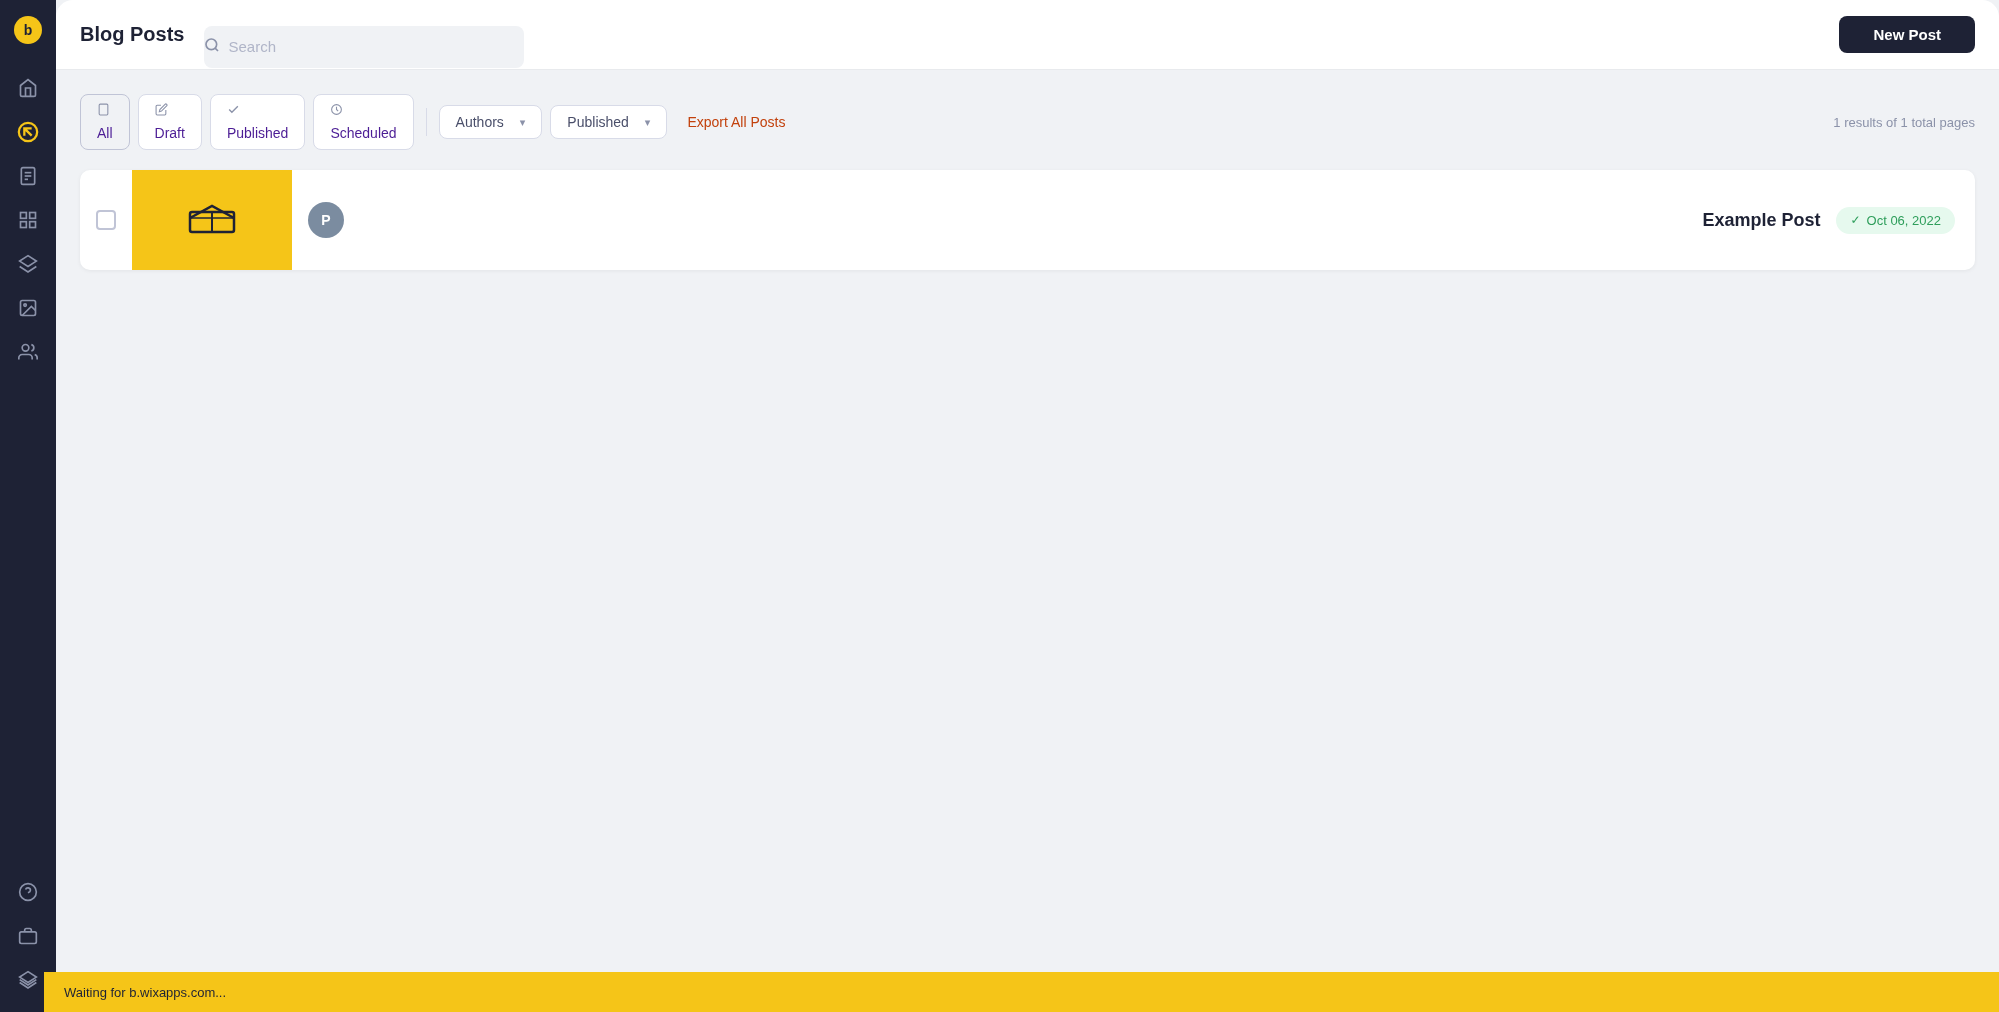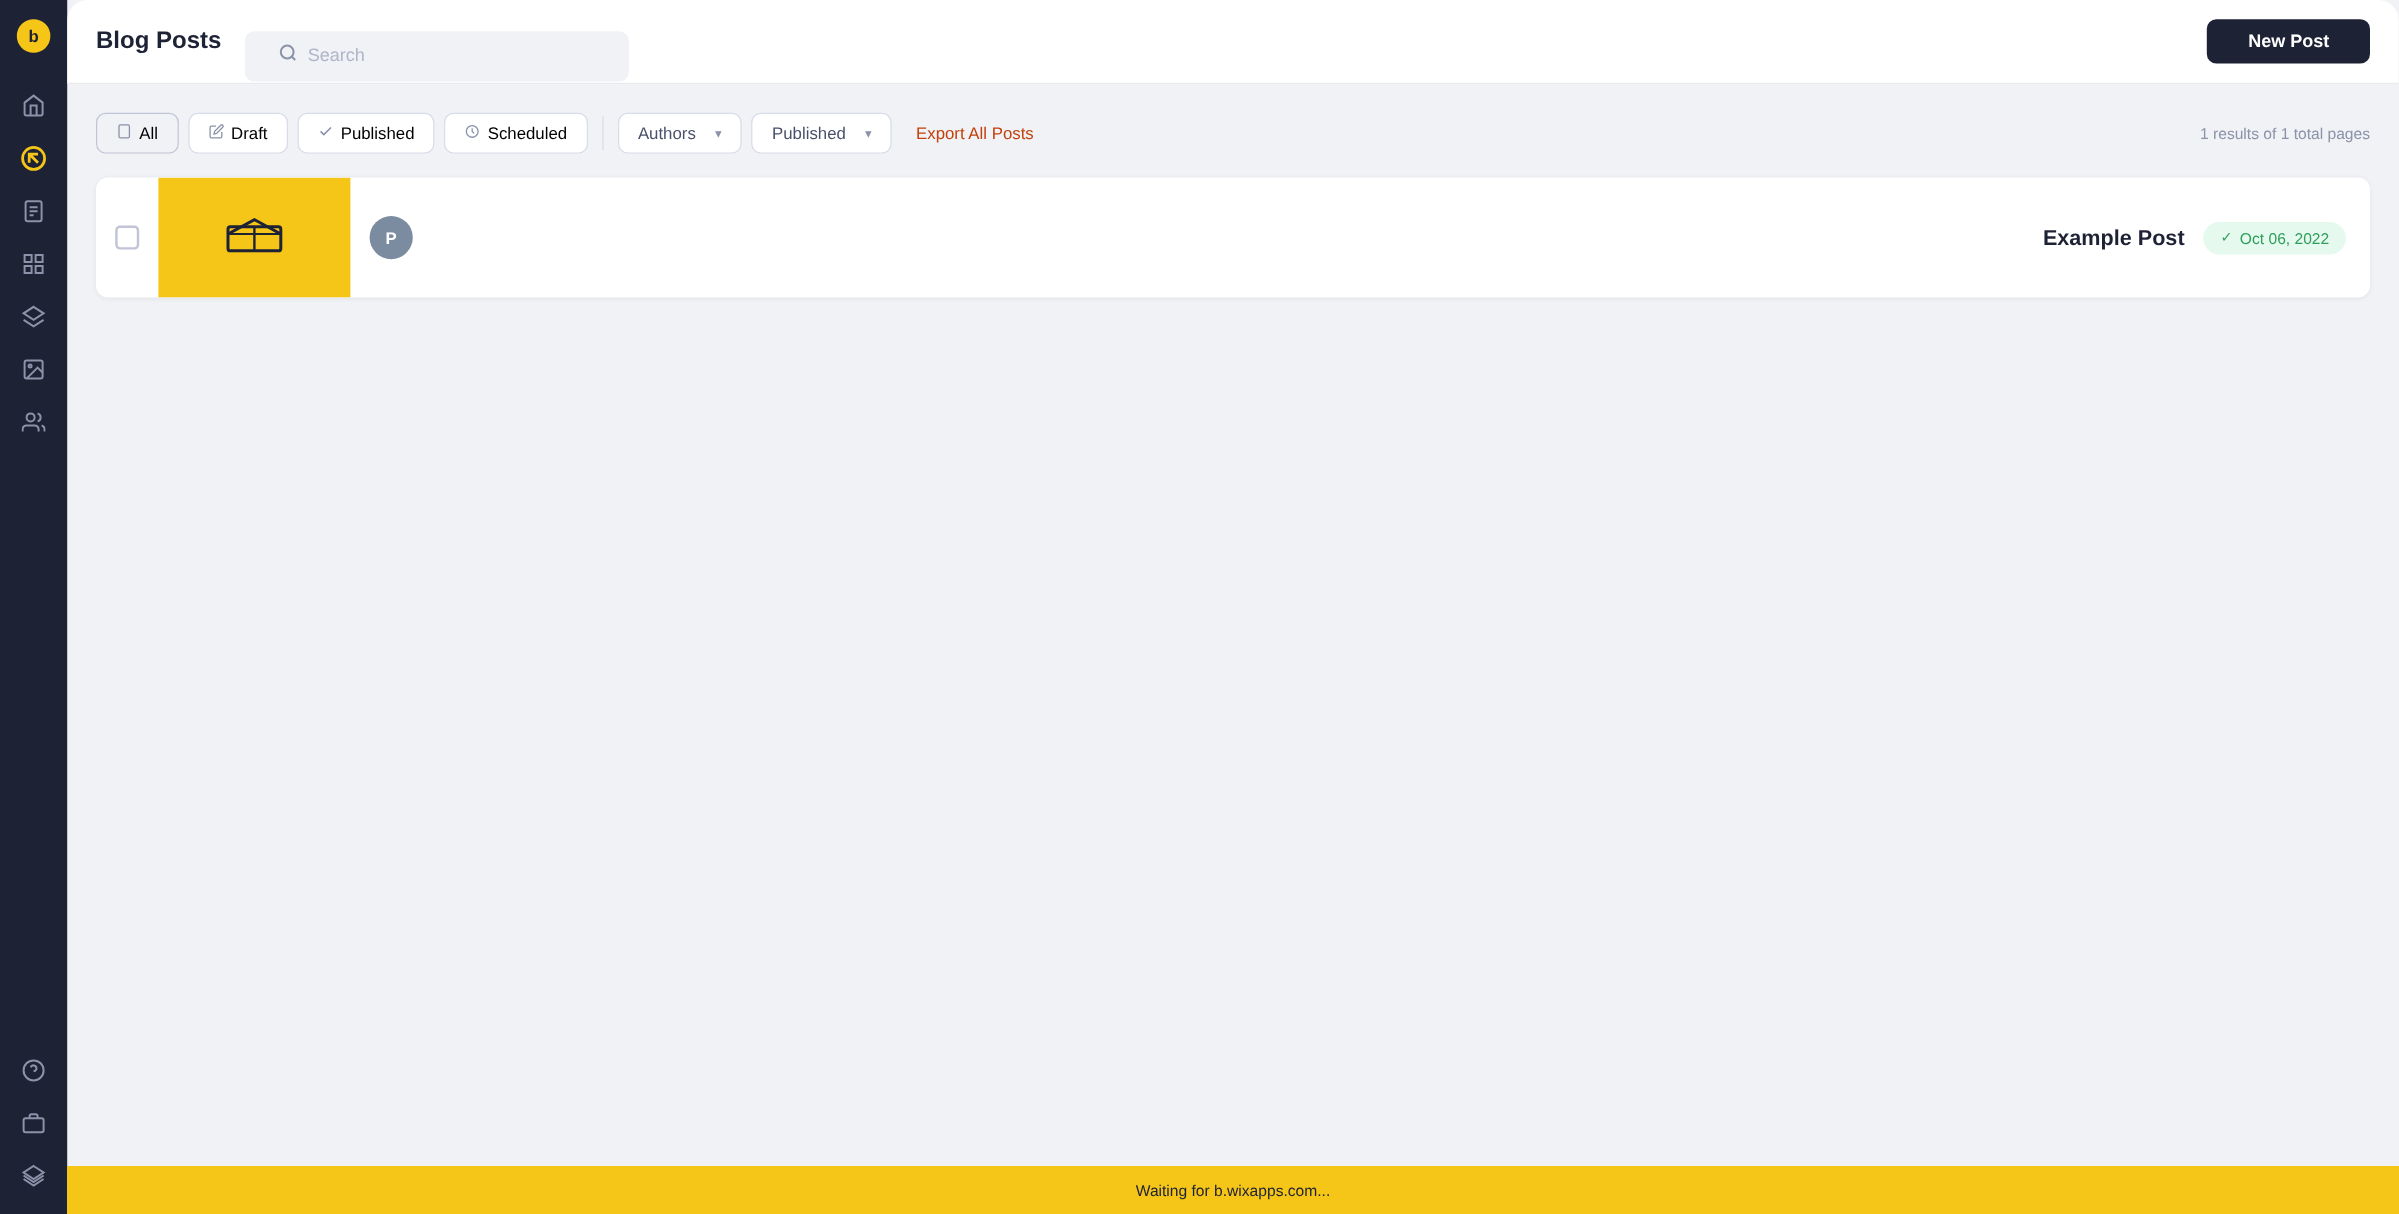--- a/index.html
+++ b/index.html
@@ -61,21 +61,21 @@
       font-size: 20px;
       font-weight: 700;
       color: #1e2235;
       white-space: nowrap;
     }
     .search-wrapper {
       display: flex;
       align-items: center;
       background: #f0f2f5;
       border-radius: 8px;
-      padding: 0 28px;
+      padding: 0 0;
       width: 320px;
       height: 42px;
       gap: 8px;
       margin-top: 24px;
     }
     .search-icon-svg { color: #8b92a9; font-size: 16px; flex-shrink: 0; }
     .search-input {
       border: none;
       background: transparent;
       outline: none;
@@ -106,30 +106,31 @@
 
     
     .filter-bar {
       display: flex;
       align-items: center;
       gap: 8px;
       margin-bottom: 20px;
     }
     .filter-tab {
       display: flex;
-      align-items: flex-end;
+      align-items: flex-start;
       gap: 6px;
       padding: 8px 16px;
       border-radius: 8px;
       border: 1px solid #d8dbe8;
       background: #fff;
       font-size: 14px;
-      color: #000000;
+      color: #4c1d95;
       cursor: pointer;
       font-weight: 500;
+      flex-direction: column;
     }
     .filter-tab.active-tab {
       background: #f0f2f5;
       border-color: #c0c4d6;
     }
     .filter-tab-icon { font-size: 13px; color: #8b92a9; }
     .filter-divider {
       width: 1px;
       height: 28px;
       background: #d8dbe8;
@@ -231,28 +232,27 @@
       font-size: 13px;
       font-weight: 500;
       white-space: nowrap;
     }
     .check-icon { font-size: 12px; }
 
     
     .bottom-bar {
       position: fixed;
       bottom: 0;
-      left: 56px;
+      left: 44px;
       right: 0;
       height: 40px;
       background: #f5c518;
       display: flex;
       align-items: center;
       padding: 0 20px;
-      justify-content: center;
     }
     .bottom-bar-text {
       font-size: 13px;
       color: #1e2235;
       font-weight: 500;
     }
   </style>
 </head>
 <body>
 

